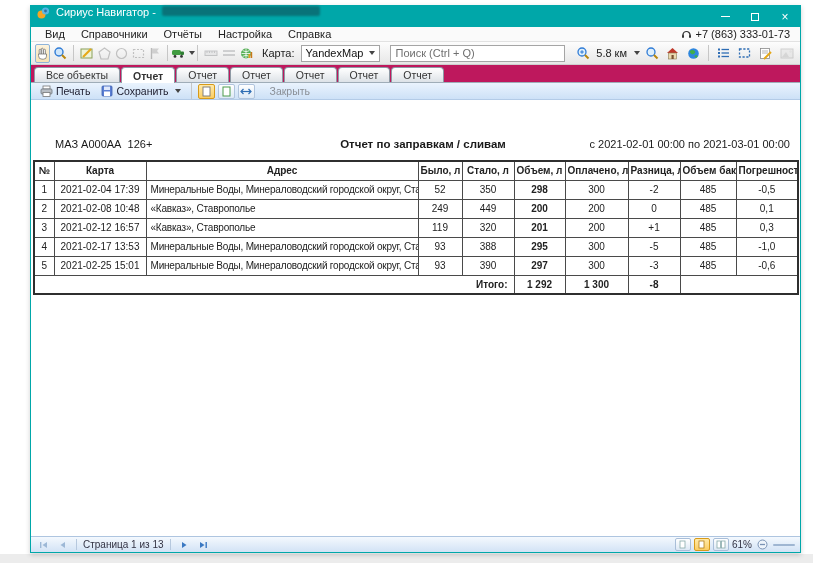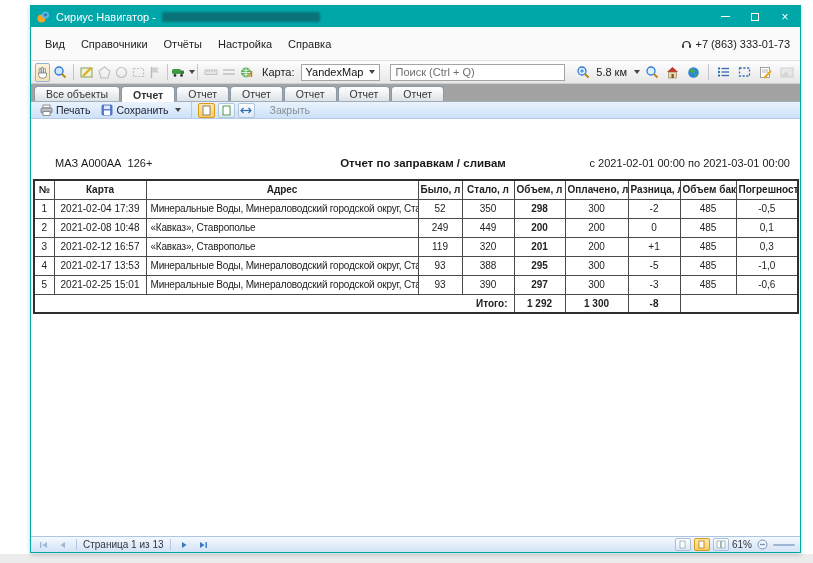--- a/index.html
+++ b/index.html
@@ -10,33 +10,33 @@
   }
   .bottom-strip { position:absolute; left:0; right:0; bottom:0; height:9px; background:#ececec; }
 
   .window {
     position:absolute; left:30px; top:5px; width:771px; height:548px;
     border:1px solid #00a7a9; background:#f2f3f4;
     display:flex; flex-direction:column; box-shadow:0 2px 5px rgba(0,0,0,.18);
   }
 
   
-  .titlebar { height:21px; background:#00a7a9; color:#fff; display:flex; align-items:center;
+  .titlebar { height:21px; background:#00a7a9; color:#fff; display:flex; align-items:flex-start;
     padding:0 0 0 5px; font-size:11px; flex:0 0 auto; }
   .titlebar .logo { width:15px; height:14px; margin-right:5px; flex:0 0 auto; }
   .title-redacted { width:158px; height:10px; margin-left:6px; border-radius:2px;
     background:#0a6e74; filter:blur(1.2px); opacity:.9; }
   .win-btns { margin-left:auto; display:flex; height:100%; }
   .win-btn { width:30px; height:100%; display:flex; align-items:center; justify-content:center;
     color:#fff; font-size:12px; }
   .glyph-min { width:9px; height:1px; background:#fff; display:block; }
   .glyph-max { width:8px; height:8px; border:1px solid #fff; display:block; }
 
   
-  .menurow { height:34px; background:#fafafa; border-bottom:1px solid #e2e2e2;
+  .menurow { height:15px; background:#fafafa; border-bottom:1px solid #e2e2e2;
     display:flex; align-items:center; font-size:11px; color:#222; padding:0 6px; flex:0 0 auto; }
   .menu-item { padding:0 8px; cursor:default; }
   .phone { margin-left:auto; display:flex; align-items:center; gap:4px; font-size:11px; color:#1b1b1b; padding-right:4px; }
 
   
   .toolbar { height:23px; background:linear-gradient(#fdfdfd,#e7e7e7); border-bottom:1px solid #cfcfcf;
     display:flex; align-items:center; padding:0 4px; gap:2px; flex:0 0 auto; }
   .tbtn { width:19px; height:19px; display:flex; align-items:center; justify-content:center; border-radius:2px; border:1px solid transparent; }
   .tbtn.pressed { border:1px solid #8fb4d9; background:linear-gradient(#fdf3dc,#f6e3b4); }
   .tbtn.disabled { opacity:.40; filter:grayscale(.9); }
@@ -47,21 +47,21 @@
   .caret { width:0; height:0; border-left:3px solid transparent; border-right:3px solid transparent;
     border-top:4px solid #444; display:inline-block; margin-left:auto; }
   .caret.sm { margin-left:3px; }
   .search-input { width:268px; height:17px; border:1px solid #a5a5a5; font-size:11px;
     padding:0 5px; margin-left:8px; font-family:"Liberation Sans",sans-serif; color:#222; outline:none; }
   .search-input::placeholder { color:#6f6f6f; }
   .scale-text { font-size:11px; color:#222; margin:0 2px; white-space:nowrap; }
   .right-tools { display:flex; align-items:center; gap:2px; margin-left:6px; }
 
   
-  .tabrow { height:18px; background:#a3a3a3; display:flex; align-items:flex-end; padding:2px 3px 0 3px;
+  .tabrow { height:18px; background:#be185d; display:flex; align-items:flex-end; padding:2px 3px 0 3px;
     border-bottom:1px solid #9fadb8; flex:0 0 auto; }
   .tab { height:15px; padding:0 11px; margin-right:1px; font-size:10.5px; color:#333;
     display:flex; align-items:center; border:1px solid #8e9aa5; border-bottom:none;
     border-radius:4px 4px 0 0; background:linear-gradient(#ffffff,#dde2e7); white-space:nowrap; }
   .tab.active { background:#fff; font-weight:bold; height:16px; position:relative; z-index:2; margin-bottom:-1px; }
 
   
   .rtoolbar { height:17px; background:linear-gradient(#eaf3fd,#cde1f7); border-bottom:1px solid #b3cbe7;
     display:flex; align-items:center; font-size:10.5px; color:#223; gap:3px; padding:0 5px; flex:0 0 auto; }
   .rbtn { display:flex; align-items:center; gap:3px; padding:0 4px; height:15px; border-radius:2px;justify-content:flex-end; }

